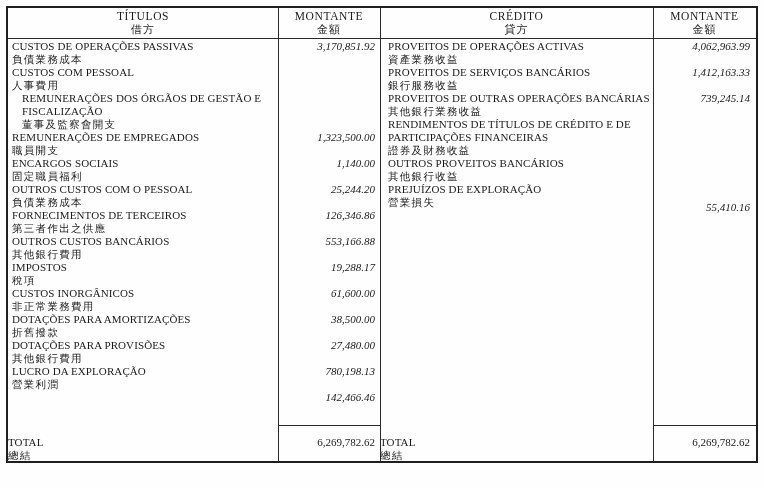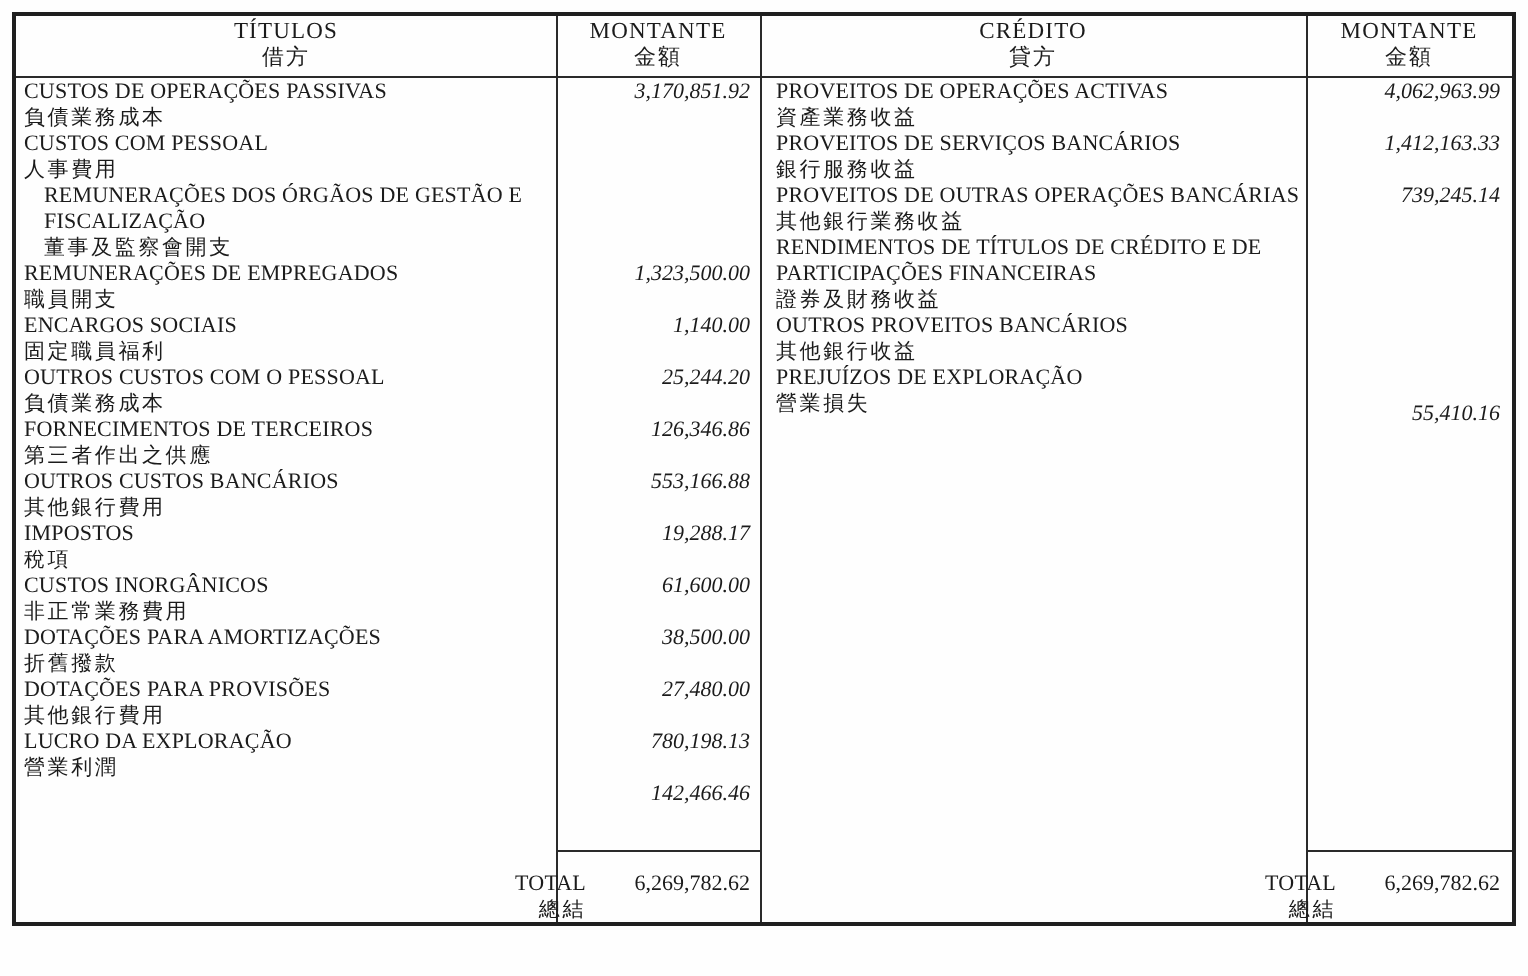--- a/index.html
+++ b/index.html
@@ -23,21 +23,21 @@
   .col-items{position:absolute;top:32px;box-sizing:border-box;}
   .col-amts{position:absolute;top:32px;box-sizing:border-box;font-style:italic;}
   .entry{box-sizing:border-box;}
   .entry.indent{padding-left:10px;}
   .line{height:13px;line-height:13px;white-space:nowrap;}
   .pt{font-size:11px;letter-spacing:0.1px;}
   .zh{font-size:10.5px;letter-spacing:1.3px;}
   .amt{box-sizing:border-box;}
   .num{font-size:11px;text-align:right;}
   .total-label{
-    position:absolute;top:428px;text-align:right;padding-left:23px;
+    position:absolute;top:428px;text-align:left;
   }
   .total-amount{
     position:absolute;top:428px;text-align:right;box-sizing:border-box;
   }
   .pad-r5{padding-right:5px;}
   .pad-r6{padding-right:6px;}
 </style>
 </head>
 <body>
 

